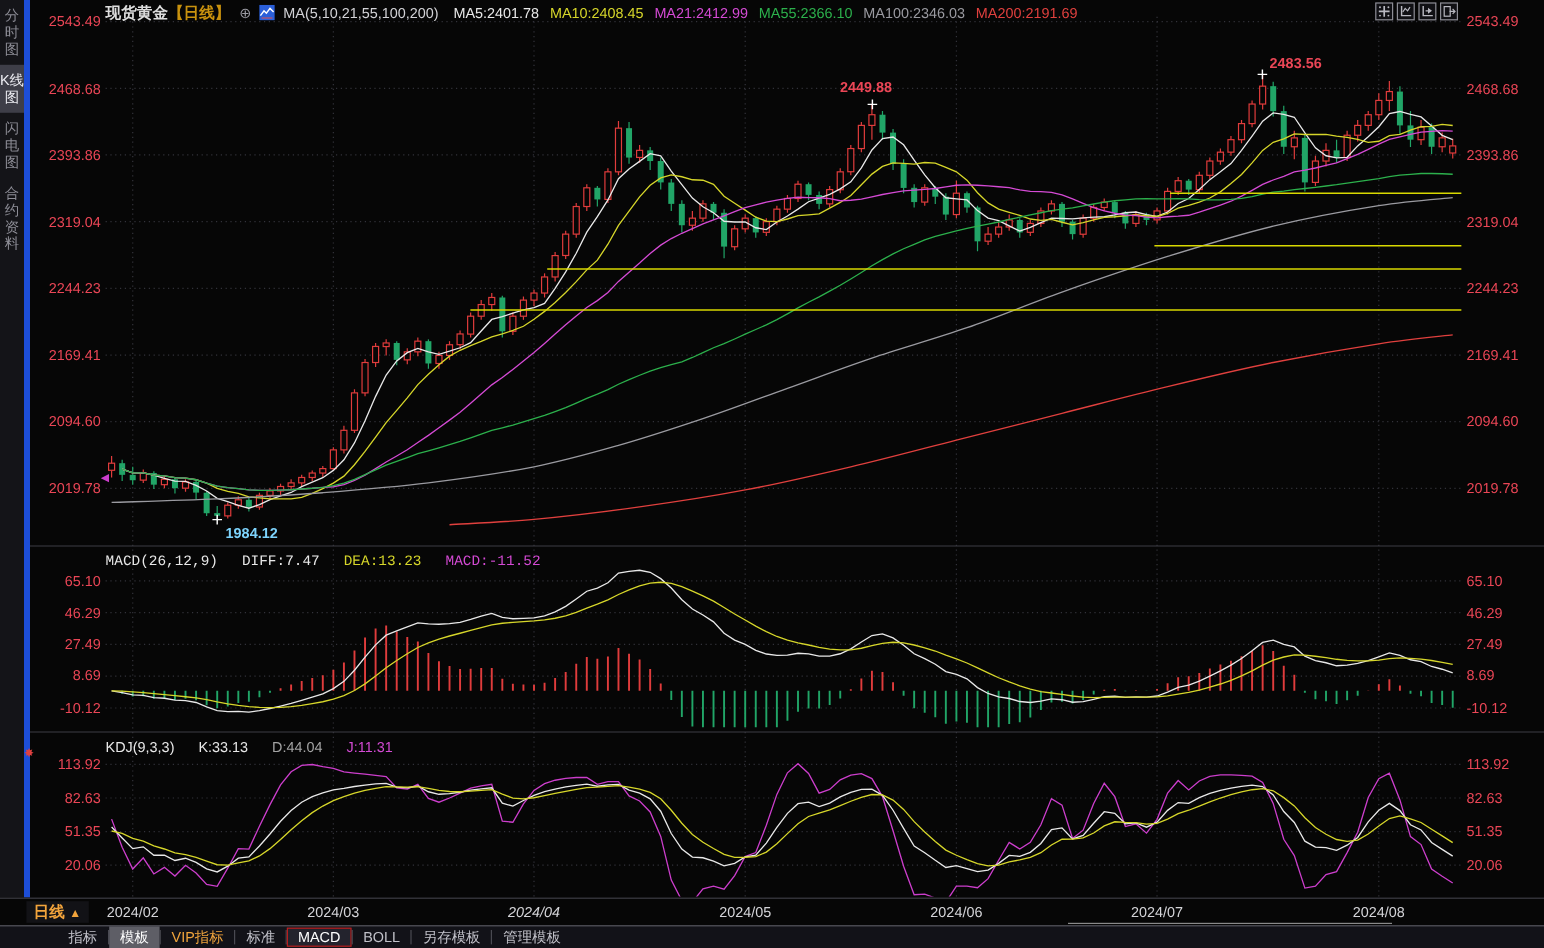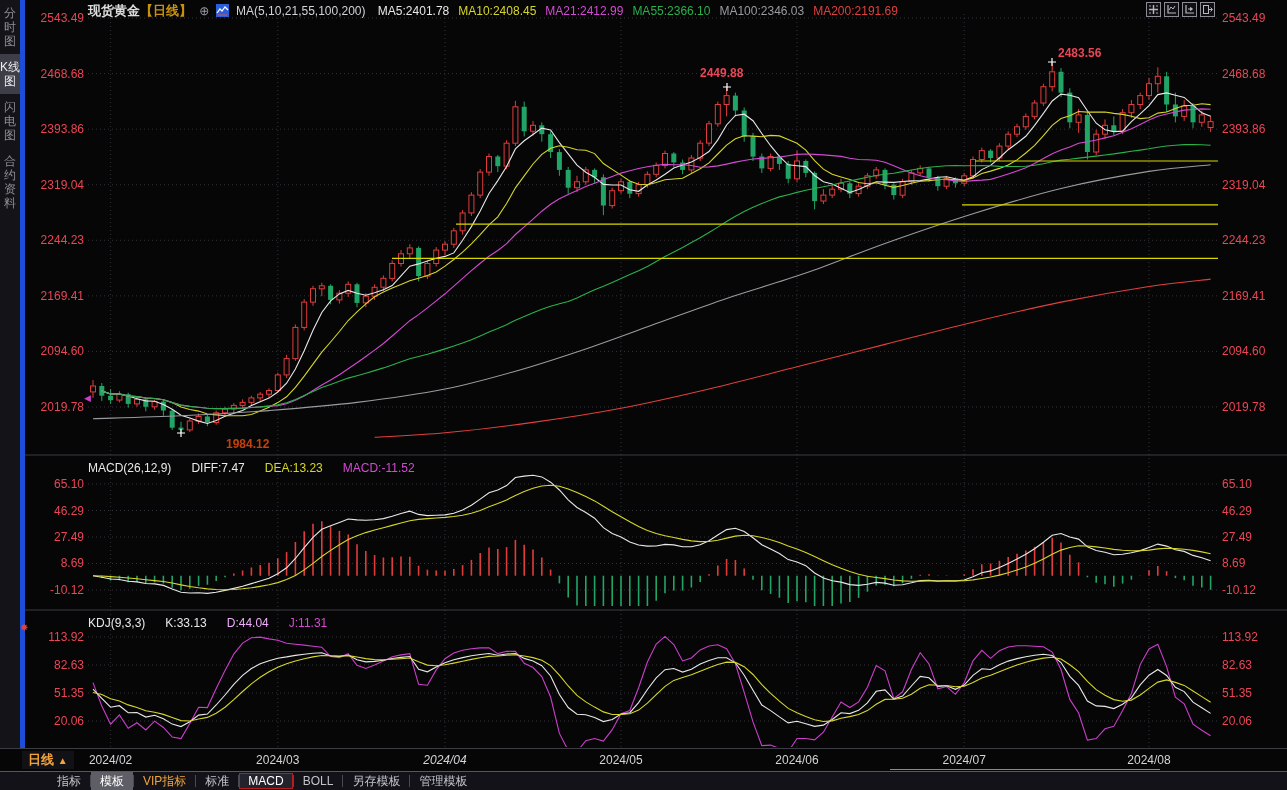--- a/index.html
+++ b/index.html
@@ -580,29 +580,29 @@
       <div class="abs axlab l" style="top: 630px;">113.92</div>
       <div class="abs axlab r" style="top: 630px;">113.92</div>
       <div class="abs axlab l" style="top: 658.003px;">82.63</div>
       <div class="abs axlab r" style="top: 658.003px;">82.63</div>
       <div class="abs axlab l" style="top: 685.998px;">51.35</div>
       <div class="abs axlab r" style="top: 685.998px;">51.35</div>
       <div class="abs axlab l" style="top: 714.001px;">20.06</div>
       <div class="abs axlab r" style="top: 714.001px;">20.06</div>
       <div class="abs anno" style="left: 1058px; top: 46px; color: rgb(234, 70, 86);">2483.56</div>
       <div class="abs anno" style="left: 700px; top: 66px; color: rgb(234, 70, 86);">2449.88</div>
-      <div class="abs anno" style="left: 188px; top: 437px; color: #c2410c; margin-left: 38px;">1984.12</div>
+      <div class="abs anno" style="left: 188px; top: 437px; color: #7dd3fc;">1984.12</div>
     </div>
 
-  <div class="abs pane-lab" style="left:88px;top:461px;">
+  <div class="abs pane-lab" style="left:88px;top:461px;font-family:Liberation Mono, monospace;">
     <span style="color:#e8e8e8;">MACD(26,12,9)</span><span id="macd-values"><span style="color: rgb(232, 232, 232); margin-left: 10px;">DIFF:7.47</span><span style="color: rgb(214, 214, 42); margin-left: 10px;">DEA:13.23</span><span style="color: rgb(212, 74, 212); margin-left: 10px;">MACD:-11.52</span></span>
   </div>
 
   <div class="abs pane-lab" style="left:88px;top:616px;">
-    <span style="color:#e8e8e8;">KDJ(9,3,3)</span><span id="kdj-values"><span style="color: rgb(232, 232, 232); margin-left: 10px;">K:33.13</span><span style="color: #f0abfc; margin-left: 10px;">D:44.04</span><span style="color: rgb(212, 74, 212); margin-left: 10px;">J:11.31</span></span>
+    <span style="color:#e8e8e8;">KDJ(9,3,3)</span><span id="kdj-values"><span style="color: rgb(232, 232, 232); margin-left: 10px;">K:33.13</span><span style="color: #a3a3a3; margin-left: 10px;">D:44.04</span><span style="color: rgb(212, 74, 212); margin-left: 10px;">J:11.31</span></span>
   </div>
 
   <div class="abs" id="kdj-star" style="left:20px;top:622px;">✸</div>
 
   <div class="abs" id="edge-marker" style="left:84px;top:393px;">◀</div>
 
   <div class="abs" id="axisrow"></div>
   <div class="abs" id="period-btn">
     <span>日线</span>
     <span class="tri">▲</span>

